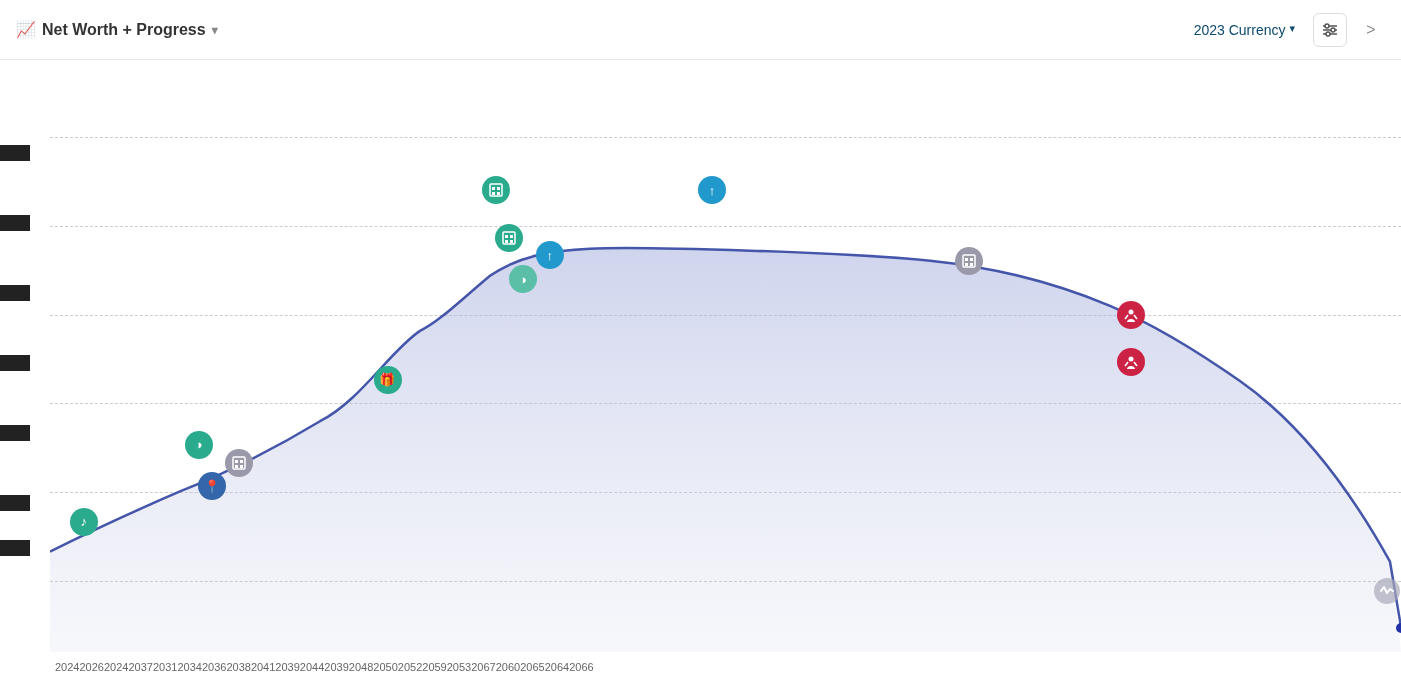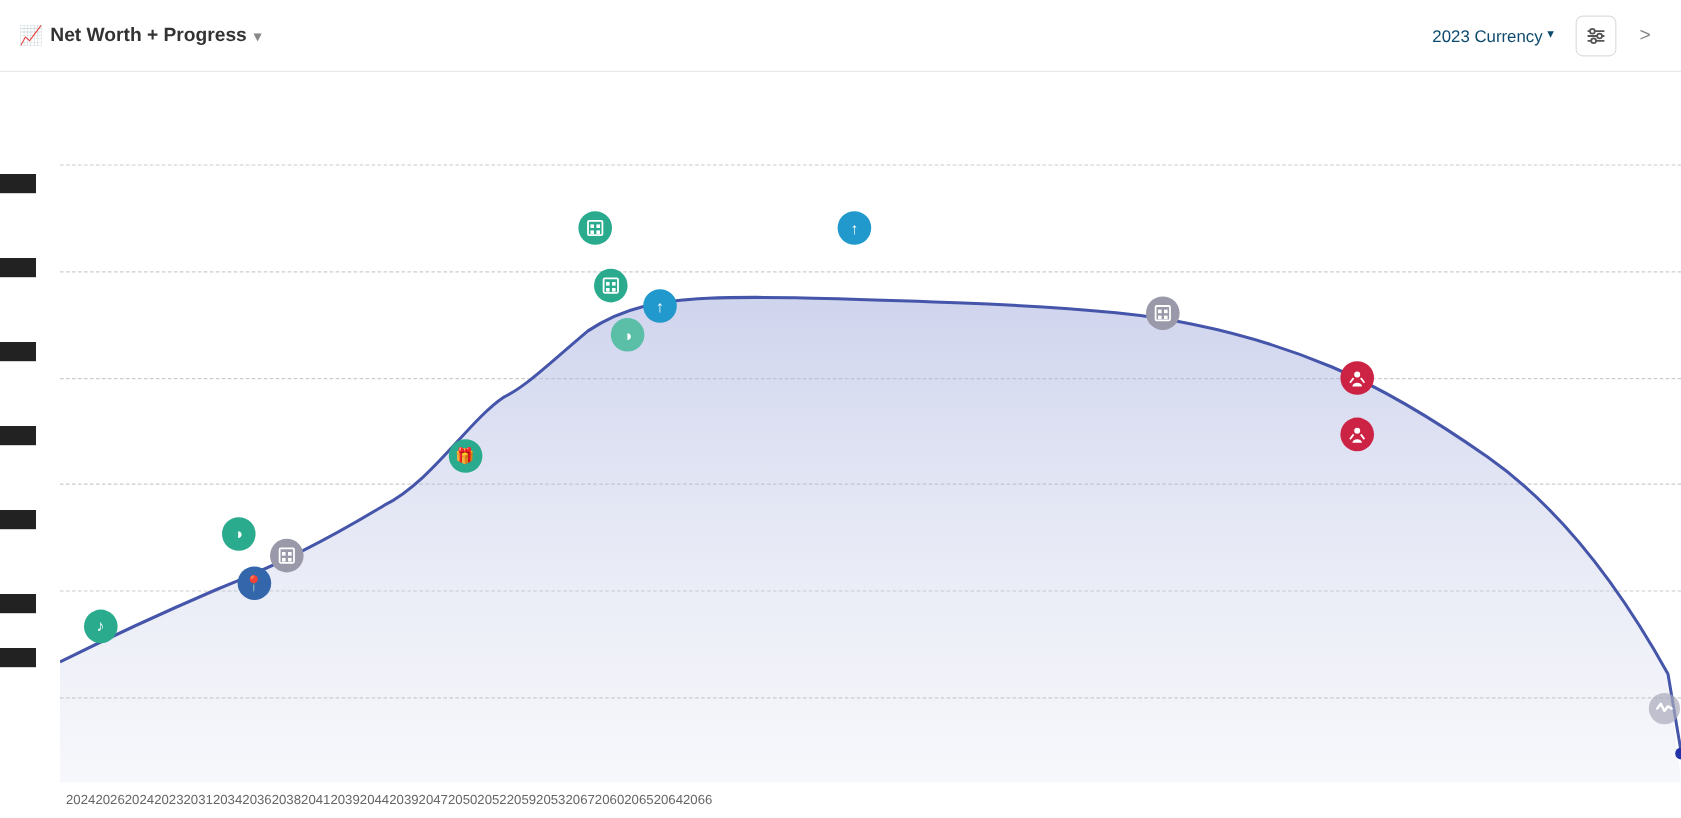--- a/index.html
+++ b/index.html
@@ -347,30 +347,30 @@
         <circle cx="14" cy="14" r="13" fill="#aaaabb" opacity="0.7"></circle>
         <path d="M8 14 L11 10 L14 16 L17 12 L20 14" fill="none" stroke="white" stroke-width="2" stroke-linecap="round" stroke-linejoin="round"></path>
       </svg>
     </div>
   </div>
 
   <div class="x-axis">
     <span class="x-label">2024</span>
     <span class="x-label">2026</span>
     <span class="x-label">2024</span>
-    <span class="x-label">2023</span>
+    <span class="x-label">2037</span>
     <span class="x-label">2031</span>
     <span class="x-label">2034</span>
     <span class="x-label">2036</span>
     <span class="x-label">2038</span>
     <span class="x-label">2041</span>
     <span class="x-label">2039</span>
     <span class="x-label">2044</span>
     <span class="x-label">2039</span>
-    <span class="x-label">2047</span>
+    <span class="x-label">2048</span>
     <span class="x-label">2050</span>
     <span class="x-label">2052</span>
     <span class="x-label">2059</span>
     <span class="x-label">2053</span>
     <span class="x-label">2067</span>
     <span class="x-label">2060</span>
     <span class="x-label">2065</span>
     <span class="x-label">2064</span>
     <span class="x-label">2066</span>
   </div>

